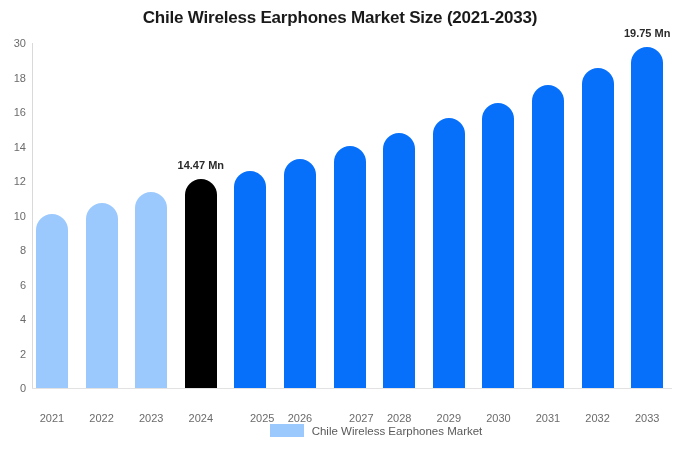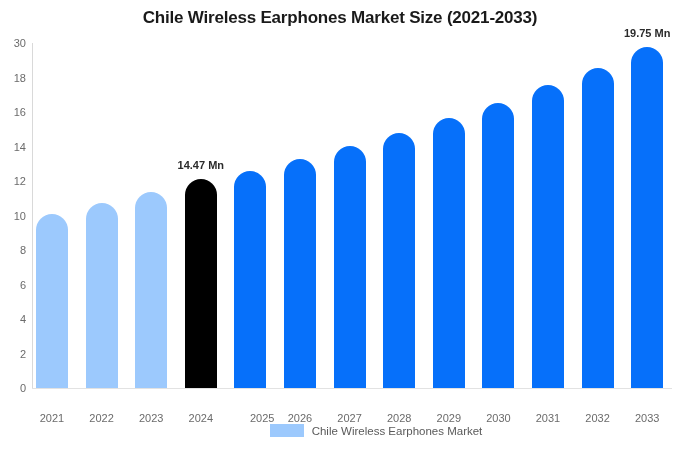--- a/index.html
+++ b/index.html
@@ -179,21 +179,21 @@
       <div class="bar" title="2032: 18.55 Mn" style="left: 549.6px; height: 319.988px; background: rgb(6, 112, 250);"></div>
       <div class="bar" title="2033: 19.75 Mn" style="left: 599.2px; height: 340.688px; background: rgb(6, 112, 250);"></div>
     </div>
   <div id="xticks">
       <div class="xtick" style="left: 28px;">2021</div>
       <div class="xtick" style="left: 77.6px;">2022</div>
       <div class="xtick" style="left: 127.2px;">2023</div>
       <div class="xtick" style="left: 176.8px;">2024</div>
       <div class="xtick" style="left: 226.4px; text-align: right;">2025</div>
       <div class="xtick" style="left: 276px;">2026</div>
-      <div class="xtick" style="left: 325.6px;">2027</div>
+      <div class="xtick" style="left: 325.6px; text-align: right;">2027</div>
       <div class="xtick" style="left: 375.2px;">2028</div>
       <div class="xtick" style="left: 424.8px;">2029</div>
       <div class="xtick" style="left: 474.4px;">2030</div>
       <div class="xtick" style="left: 524px;">2031</div>
       <div class="xtick" style="left: 573.6px;">2032</div>
       <div class="xtick" style="left: 623.2px;">2033</div>
     </div>
   <div id="annots">
       <div class="bar-label" style="left: 155.8px; top: 159.275px;">14.47 Mn</div>
       <div class="bar-label" style="left: 602.2px; top: 27.3125px;">19.75 Mn</div>

